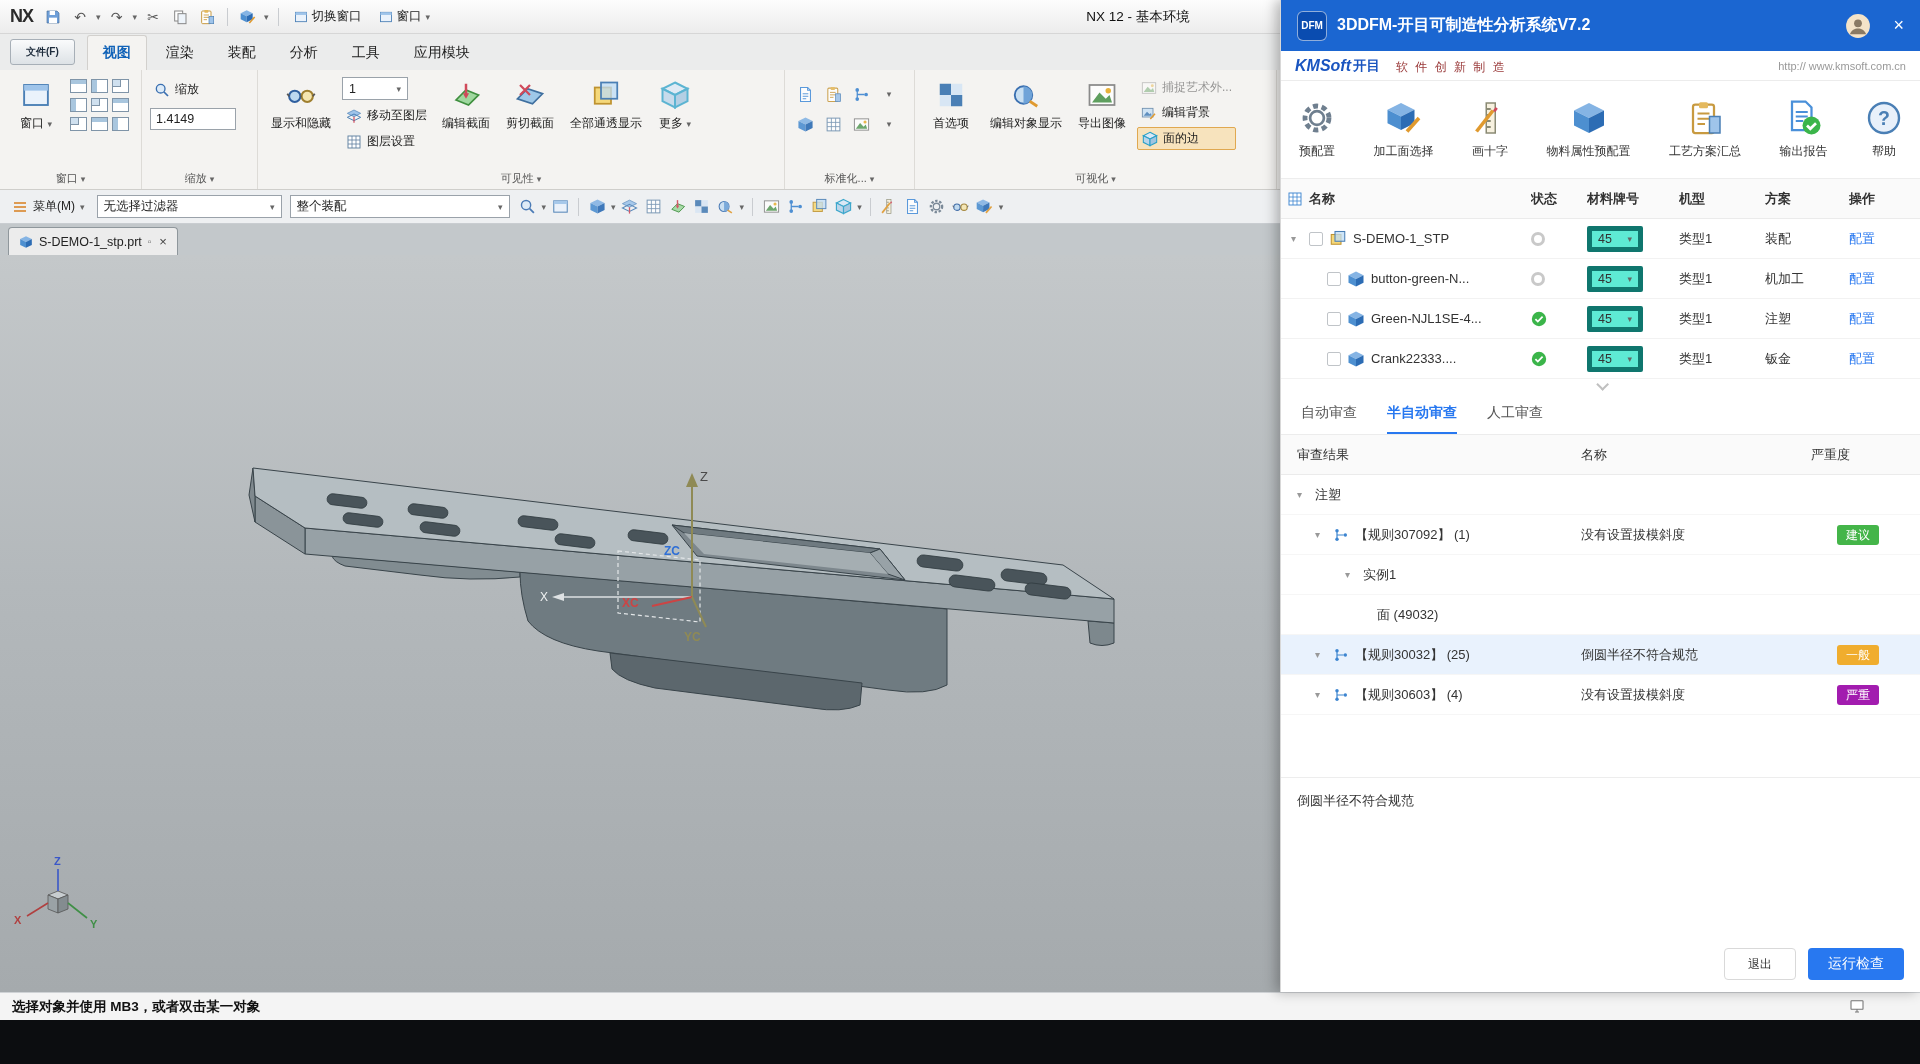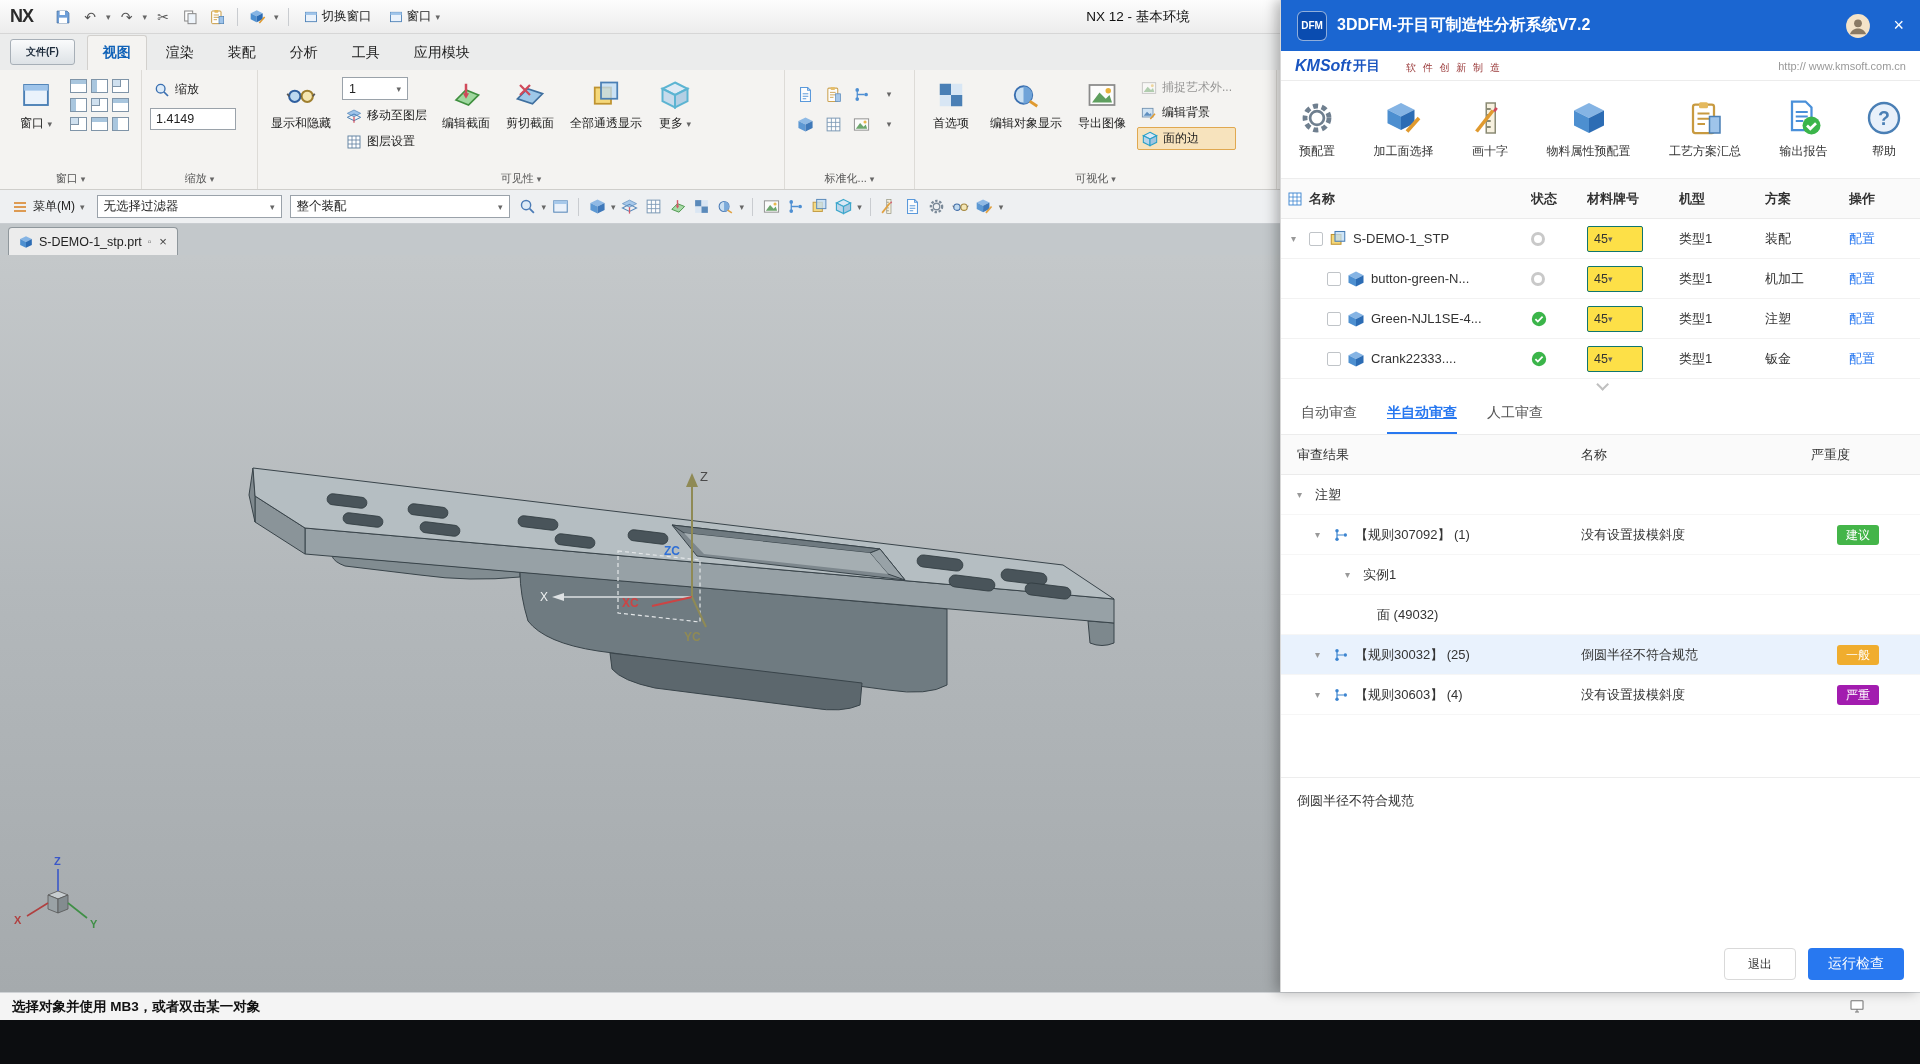--- a/index.html
+++ b/index.html
@@ -6,21 +6,21 @@
   html,body{width:1920px;height:1064px;overflow:hidden;background:#fff;
     font-family:"Liberation Sans","DejaVu Sans",sans-serif;font-size:13px;color:#222;}
   .i30{width:30px;height:30px;}.i18{width:18px;height:18px;}
   .i16{width:16px;height:16px;}.i14{width:14px;height:14px;}
   .caret{font-size:9px;color:#666;font-family:"DejaVu Sans",sans-serif;}
   .vsep{width:1px;height:18px;background:#c9ccd0;margin:0 4px;flex:none;}
 
   
   .titlebar{height:34px;background:linear-gradient(#fdfdfd,#ececec);border-bottom:1px solid #d6d6d6;
     display:flex;align-items:center;gap:5px;padding:0 10px;position:relative;}
-  .nx-logo{font-weight:bold;font-size:18px;color:#2b2b2b;letter-spacing:-1px;margin-right:14px;}
+  .nx-logo{font-weight:bold;font-size:18px;color:#2b2b2b;letter-spacing:-1px;margin-right:4px;}
   .tb-ic{width:22px;height:22px;display:flex;align-items:center;justify-content:center;color:#555;
     font-size:14px;border-radius:3px;font-family:"DejaVu Sans",sans-serif;}
   .tb-text-btn{display:flex;align-items:center;gap:4px;font-size:12.5px;color:#222;padding:2px 6px;}
   .nx-title{position:absolute;left:1138px;transform:translateX(-50%);font-size:13.5px;color:#111;}
 
   
   .menubar{height:36px;background:#ebecec;display:flex;align-items:center;padding-left:10px;gap:4px;}
   .file-btn{background:linear-gradient(#fafbfc,#dde2e6);border:1px solid #a7afb7;border-radius:3px;
     padding:5px 15px;font-size:10px;font-weight:bold;color:#1f2d3d;margin-right:8px;}
   .menu-item{padding:8px 15px;font-size:14px;color:#222;align-self:flex-end;}
@@ -83,45 +83,45 @@
     box-shadow:-4px 0 12px rgba(0,0,0,.28);display:flex;flex-direction:column;border-left:1px solid #d8d8d8;}
   .dfm-title{height:51px;background:#1b66d1;display:flex;align-items:center;padding:0 16px;gap:10px;flex:none;}
   .dfm-badge{width:30px;height:30px;border-radius:6px;background:#0a4cb0;border:1px solid rgba(255,255,255,.55);
     color:#fff;font-size:10px;font-weight:bold;display:flex;align-items:center;justify-content:center;flex:none;}
   .dfm-title-text{color:#fff;font-size:16px;font-weight:bold;flex:1;}
   .avatar{width:26px;height:26px;border-radius:50%;overflow:hidden;flex:none;}
   .dfm-close{color:#fff;font-size:18px;margin-left:12px;}
   .brand{height:30px;display:flex;align-items:center;padding:0 14px;border-bottom:1px solid #ececec;flex:none;}
   .brand .km{font-style:italic;font-weight:bold;color:#1a55c0;font-size:16px;}
   .brand .kmcn{font-weight:bold;color:#1a55c0;font-size:13.5px;margin-left:2px;}
-  .brand .tagline{font-size:10px;color:#9a3a3a;letter-spacing:2px;margin-left:26px;margin-top:4px;}
+  .brand .tagline{font-size:12px;color:#9a3a3a;letter-spacing:2px;margin-left:16px;margin-top:4px;}
   .brand .url{margin-left:auto;font-size:11px;color:#999;}
   .dfm-toolbar{height:98px;display:flex;align-items:center;justify-content:space-between;padding:0 18px;
     border-bottom:1px solid #ededed;flex:none;}
   .dfm-tool{display:flex;flex-direction:column;align-items:center;gap:7px;font-size:12px;color:#333;}
   .dfm-tool svg{width:36px;height:36px;color:#5b82a8;}
 
   .pt-row{display:grid;grid-template-columns:244px 56px 92px 86px 84px 62px;align-items:center;height:40px;
     border-bottom:1px solid #f2f2f2;font-size:13px;color:#333;padding:0 6px;flex:none;}
   .pt-head{background:#fafafa;font-weight:bold;border-bottom:1px solid #ebebeb;}
   .pt-c{display:flex;align-items:center;gap:6px;overflow:hidden;white-space:nowrap;}
   .name-c.lvl0{padding-left:4px;}
   .name-c.lvl1{padding-left:40px;}
   .exp{font-size:10px;color:#999;width:12px;flex:none;font-family:"DejaVu Sans",sans-serif;}
   .cb{width:14px;height:14px;border:1px solid #c0c4c8;border-radius:2px;background:#fff;flex:none;}
   .st-pend{width:14px;height:14px;border-radius:50%;border:3px solid #c9c9c9;display:inline-block;}
-  .mat-sel{width:56px;height:26px;border:1px solid #0f766e;border-radius:2px;display:flex;align-items:center;
-    padding:0 6px;font-size:12.5px;background:#fde047;}
+  .mat-sel{width:56px;height:26px;border:5px solid #0f766e;border-radius:2px;display:flex;align-items:center;
+    justify-content:space-between;padding:0 6px;font-size:12.5px;background:#5eead4;}
   .cfg{color:#2878f0;cursor:pointer;}
   .collapse-bar{height:14px;display:flex;align-items:center;justify-content:center;flex:none;}
   .chev{width:9px;height:9px;border-right:2px solid #c0c0c0;border-bottom:2px solid #c0c0c0;
     transform:rotate(45deg) translateY(-3px);}
   .dfm-tabs{height:42px;display:flex;gap:30px;padding:0 20px;border-bottom:1px solid #ececec;align-items:stretch;flex:none;}
   .dfm-tab{font-size:14px;color:#555;display:flex;align-items:center;border-bottom:2px solid transparent;}
-  .dfm-tab.active{color:#2878f0;border-color:#2878f0;font-weight:bold;text-decoration:underline;}
+  .dfm-tab.active{color:#2878f0;border-color:#2878f0;font-weight:bold;}
 
   .rt-row{display:grid;grid-template-columns:300px 230px 94px;align-items:center;height:40px;
     font-size:13px;color:#333;border-bottom:1px solid #f6f6f6;flex:none;}
   .rt-head{background:#fafafa;font-weight:normal;color:#333;border-bottom:1px solid #ebebeb;}
   .rt-c{display:flex;align-items:center;gap:6px;overflow:hidden;white-space:nowrap;}
   .rt-head .rt-c:first-child{padding-left:16px;}
   .rt-row.hl-row{background:#e9f2fd;}
   .ind0{padding-left:16px;}.ind1{padding-left:34px;}.ind2{padding-left:64px;}.ind3{padding-left:96px;}
   .badge{display:inline-block;padding:2px 9px;border-radius:3px;font-size:12px;color:#fff;line-height:16px;}
   .b-green{background:#44b549;}.b-yellow{background:#f0ad2e;}.b-red{background:#a21caf;}

